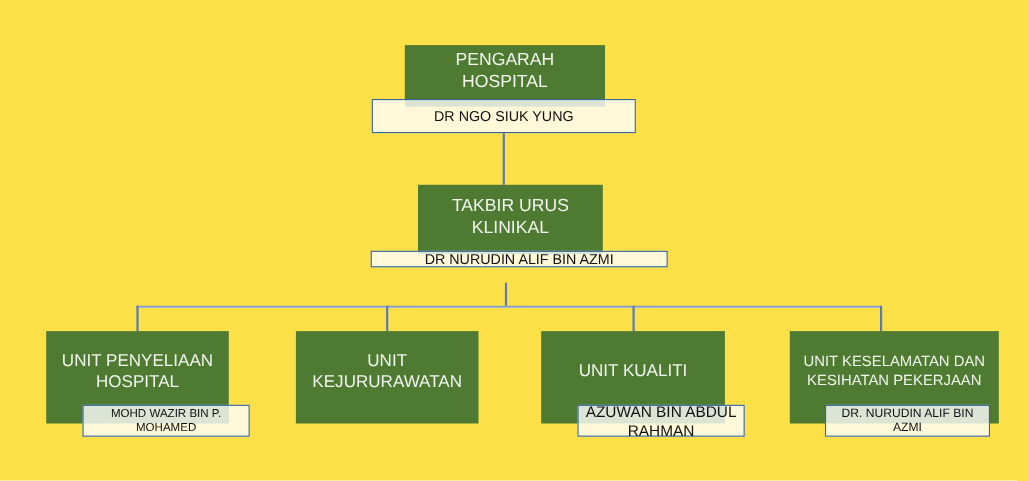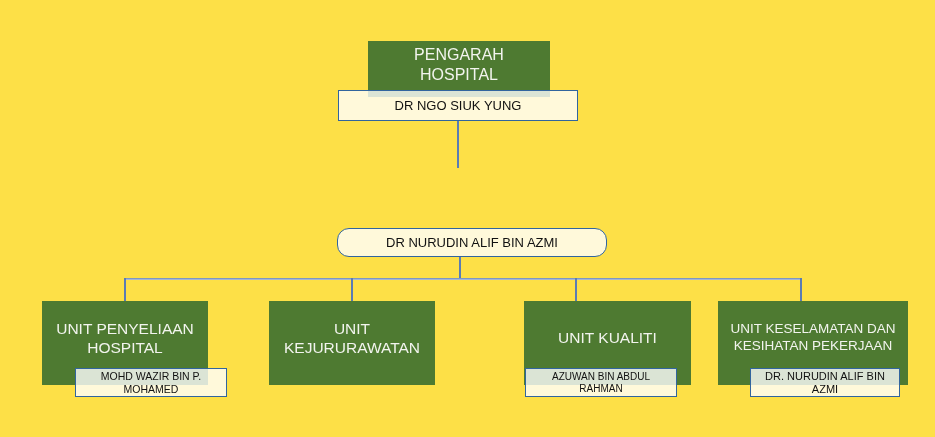--- a/index.html
+++ b/index.html
@@ -36,59 +36,61 @@
   .vline{position:absolute;width:1.5px;background:#5a7cb4;z-index:0;}
   .hline{position:absolute;height:2px;background:linear-gradient(#6a88ba,#b9c6de);z-index:0;}
 
   
   .g-director{left:368px;top:41px;width:182px;height:56px;font-size:16px;line-height:1.22;padding:0 10px 8px 10px;box-sizing:border-box;}
   .w-director{left:338px;top:90px;width:240px;height:31px;font-size:13px;}
   .v-director{left:457px;top:121px;height:47px;}
 
   
   .g-manager{left:380px;top:168px;width:168px;height:63px;font-size:16px;line-height:1.22;padding:0 10px 4px 10px;box-sizing:border-box;}
-  .w-manager{left:337px;top:228px;width:270px;height:29px;font-size:13px;border-radius:12px;}
+  .w-manager{left:337px;top:228px;width:270px;height:15px;font-size:13px;}
   .v-manager{left:459px;top:257px;height:21px;}
 
   
   .h-branch{left:124px;top:278px;width:677px;}
   .drop{top:278px;height:23px;}
   .drop1{left:124px;} .drop2{left:351px;} .drop3{left:575px;} .drop4{left:800px;}
 
   
   .gunit{top:301px;height:84px;line-height:1.25;padding:0 6px 10px 6px;box-sizing:border-box;}
   .g-u1{left:42px;width:166px;font-size:15.5px;}
   .g-u2{left:269px;width:166px;font-size:15.5px;}
-  .g-u3{left:492px;width:167px;font-size:15.5px;margin-left:32px;}
+  .g-u3{left:492px;width:167px;font-size:15.5px;}
   .g-u4{left:718px;width:190px;font-size:13.5px;}
 
   
   .wunit{top:368px;height:29px;line-height:1.18;}
   .w-u1{left:75px;width:152px;font-size:10.5px;text-align:center;}
   .w-u2{left:299px;width:153px;font-size:11px;}
-  .w-u3{left:525px;width:152px;font-size:10px;}
+  .w-u3{left:525px;width:152px;font-size:14px;}
   .w-u4{left:750px;width:150px;font-size:11px;}
 </style>
 </head>
 <body>
 
 <div class="stage">
 
   <div class="vline v-director"></div>
   <div class="vline v-manager"></div>
   <div class="hline h-branch"></div>
   <div class="vline drop drop1"></div>
   <div class="vline drop drop2"></div>
   <div class="vline drop drop3"></div>
   <div class="vline drop drop4"></div>
 
   <div class="gbox g-director">PENGARAH
 HOSPITAL</div>
   <div class="wbox w-director">DR NGO SIUK YUNG</div>
 
+  <div class="gbox g-manager">TAKBIR URUS
+KLINIKAL</div>
   <div class="wbox w-manager">DR NURUDIN ALIF BIN AZMI</div>
 
   <div class="gbox gunit g-u1">UNIT PENYELIAAN
 HOSPITAL</div>
   <div class="wbox wunit w-u1">MOHD WAZIR BIN P.
 MOHAMED</div>
 
   <div class="gbox gunit g-u2">UNIT
 KEJURURAWATAN</div>
 

